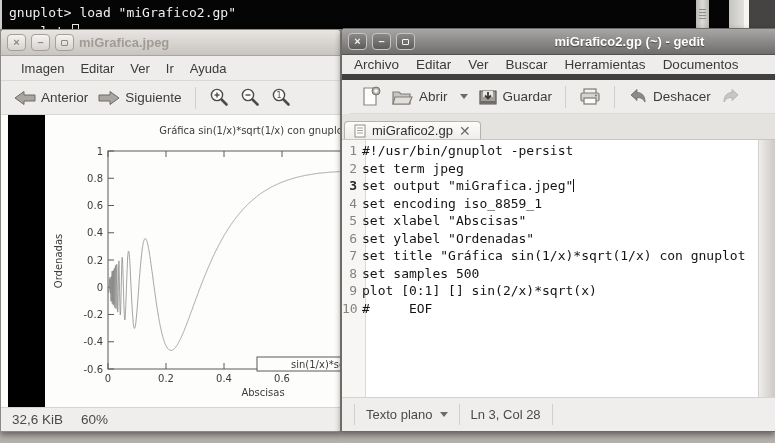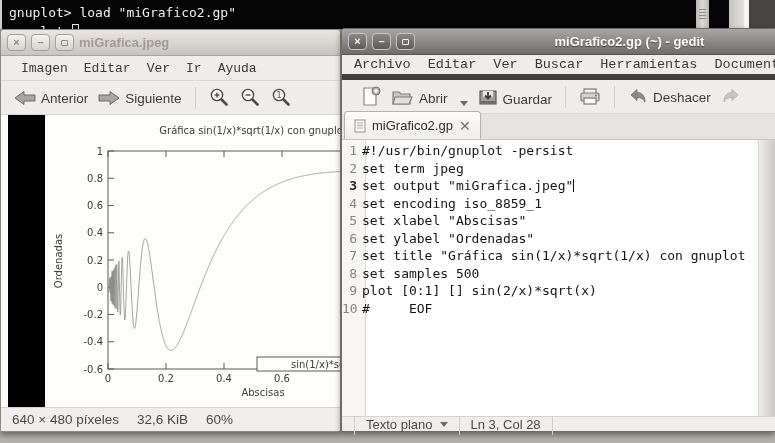--- a/index.html
+++ b/index.html
@@ -28,23 +28,23 @@
 
   
   .window { position:absolute; background:#efedeb; box-shadow:0 3px 6px rgba(0,0,0,.45); }
   .titlebar { display:flex; align-items:center; gap:5px; padding:0 6px; }
   .tb-btn {
     width:19px; height:17px; border-radius:4px; display:flex; align-items:center; justify-content:center;
     font-size:11px; font-weight:bold; line-height:1; cursor:default;
   }
   .tb-sq { width:7px; height:6px; border:1.5px solid currentColor; border-radius:1px; }
   .menu-bar { display:flex; align-items:center; font-size:13px; color:#3a3a3a; }
-  .menu-item { padding:22px 0; cursor:default;font-family:Liberation Mono, monospace; }
+  .menu-item { padding:22px 0; cursor:default; }
   .toolbar { display:flex; align-items:center; }
-  .tool-btn { display:flex; align-items:flex-end; gap:5px; padding:3px 5px; border-radius:3px; color:#3c3c3a; font-size:13.5px; }
+  .tool-btn { display:flex; align-items:center; gap:5px; padding:3px 5px; border-radius:3px; color:#3c3c3a; font-size:13.5px; }
   .tool-sep { width:1px; height:22px; background:#d2cfcb; margin:0 8px; }
   .statusbar { display:flex; align-items:center; font-size:13px; color:#4a4a48; background:#f0eeec; }
   .tri-down { width:0; height:0; border-left:4px solid transparent; border-right:4px solid transparent; border-top:5px solid #6b6b69; display:inline-block; margin-left:7px; }
 
   
   .win-viewer {
     left:0; top:29px; width:341px; height:403px;
     border:1px solid #8d8984; border-radius:4px 4px 0 0;
     display:flex; flex-direction:column;
   }
@@ -71,38 +71,38 @@
     height:26px; background:linear-gradient(#a8a7a5,#6f6d6b);
     border-bottom:1px solid #55534f; border-radius:3px 0 0 0;
   }
   .win-gedit .tb-btn { border:1px solid #c6c4c2; background:linear-gradient(#8a8886,#5e5c5a); color:#f4f3f2; }
   .gedit-title { flex:1; text-align:center; margin-left:70px; font-size:13px; font-weight:bold; color:#fff;
     text-shadow:0 1px 1px rgba(0,0,0,.5); white-space:nowrap; overflow:hidden; }
   .win-gedit .menu-bar { height:25px; padding-left:12px; gap:17px; font-size:13.5px; border-bottom:6px solid #404040; }
   .win-gedit .toolbar { height:34px; padding:0 6px; border-bottom:1px solid #ddd9d5;margin-left:8px; }
   .tab-bar { height:26px; background:#e5e3e0; border-bottom:1px solid #c9c6c2; display:flex; align-items:flex-end; padding-left:2px; }
   .tab {
-    display:flex; align-items:center; gap:6px; height:28px; padding:0 9px;
+    display:flex; align-items:center; gap:6px; height:18px; padding:0 9px;
     background:linear-gradient(#fcfcfb,#efedeb); border:1px solid #b5b2ae; border-bottom:none;
     border-radius:4px 4px 0 0; font-size:13px; color:#2e2e2c;
   }
   .tab-close { font-size:14px; color:#6e6a66; line-height:1; }
   .editor { position:relative; flex:1; background:#ffffff; overflow:hidden;
     font:13px/17.5px "DejaVu Sans Mono", monospace; }
   .editor::before { content:""; position:absolute; left:0; top:0; bottom:0; width:23px;
     background:#f7f6f4; border-right:1px solid #dcd9d5; }
   .code-rows { position:absolute; left:0; top:2px; right:17px; }
   .code-row { display:flex; white-space:pre; }
   .code-row .ln { width:20px; text-align:right; padding-right:5px; color:#87837f; flex:none; }
   .code-row .ln.cur { color:#2b2b2a; font-weight:bold; }
   .code-row .ct { color:#141414; white-space:pre; overflow:hidden; }
   .caret { display:inline-block; width:1px; height:13px; background:#111; vertical-align:-2px; }
   .editor-scroll { position:absolute; right:0; top:0; bottom:0; width:17px;
     background:linear-gradient(to right,#efedeb,#ccc9c6); border-left:1px solid #d5d2cf; }
-  .gedit-status { height:15px; border-top:1px solid #d6d3cf; padding-left:12px; }
+  .gedit-status { height:34px; border-top:1px solid #d6d3cf; padding-left:12px; }
   .sb-sec { display:flex; align-items:center; height:21px; padding:0 11px; border-right:1px solid #d2cfcb; }
   .sb-sec:first-child { border-left:1px solid #d2cfcb; }
 
   
   .icon { display:inline-block; flex:none; }
 </style>
 </head>
 <body>
 
 <div class="screen">
@@ -210,21 +210,20 @@
             <line x1="237" y1="254" x2="237" y2="248" stroke="#5a5a58" stroke-width="1"></line>
             <line x1="237" y1="36" x2="237" y2="42" stroke="#5a5a58" stroke-width="1"></line>
             <text x="237" y="267" text-anchor="middle" fill="#3c3c3a" font-size="10px" font-family="&quot;DejaVu Sans&quot;, sans-serif">0.6</text>
             <rect x="212" y="242" width="150" height="14" fill="#fdfdfc" stroke="#5a5a58" stroke-width="1"></rect>
             <text x="246" y="252.5" fill="#3c3c3a" font-size="10px" font-family="&quot;DejaVu Sans&quot;, sans-serif">sin(1/x)*sqrt(x)</text>
             <path d="M63.2,173.6L63.4,174.0L63.6,177.1L63.8,177.4L64.0,175.3L64.2,173.9L64.4,163.7L64.6,164.8L64.8,174.4L65.0,166.9L65.2,162.0L65.4,178.3L65.6,164.8L65.7,184.1L65.9,185.7L66.1,186.4L66.3,181.5L66.5,161.5L66.7,166.9L66.9,186.2L67.1,156.2L67.3,188.8L67.5,156.1L67.7,184.7L67.9,170.1L68.1,160.0L68.3,190.2L68.4,169.0L68.6,155.0L68.8,182.5L69.0,188.7L69.2,162.6L69.4,153.1L69.6,174.1L69.8,192.5L70.0,184.7L70.2,162.2L70.4,150.5L70.6,159.9L70.8,180.0L71.0,193.8L71.2,191.7L71.3,176.7L71.5,159.2L71.7,149.2L71.9,151.2L72.1,163.1L72.3,178.8L72.5,191.6L72.7,197.1L72.9,194.0L73.1,184.1L73.3,170.8L73.5,158.1L73.7,149.2L73.9,145.9L74.1,148.4L74.2,155.8L74.4,166.2L74.6,177.6L74.8,187.9L75.0,195.6L75.2,199.7L75.4,200.0L75.6,196.6L75.8,190.4L76.0,182.1L76.2,172.8L76.4,163.7L76.6,155.4L76.8,148.9L76.9,144.4L77.1,142.3L77.3,142.5L77.5,144.9L77.7,149.2L77.9,154.9L78.1,161.7L78.3,169.0L78.5,176.4L78.7,183.5L78.9,189.9L79.1,195.4L79.3,199.8L79.5,202.8L79.7,204.6L79.8,205.0L80.0,204.2L80.2,202.2L80.4,199.1L80.6,195.2L80.8,190.6L81.0,185.4L81.2,180.0L81.4,174.3L81.6,168.7L81.8,163.2L82.0,158.0L82.2,153.2L82.4,148.9L82.5,145.1L82.7,142.0L82.9,139.5L83.1,137.7L83.3,136.5L83.5,136.0L83.7,136.2L83.9,136.9L84.1,138.3L84.3,140.1L84.5,142.4L84.7,145.2L84.9,148.3L85.1,151.7L85.3,155.3L85.4,159.2L85.6,163.1L85.8,167.1L86.0,171.2L86.2,175.2L86.4,179.2L86.6,183.1L86.8,186.8L87.0,190.3L87.2,193.7L87.4,196.8L87.6,199.7L87.8,202.3L88.0,204.7L88.2,206.8L88.3,208.6L88.5,210.1L88.7,211.3L88.9,212.2L89.1,212.9L89.3,213.3L89.5,213.4L89.7,213.2L89.9,212.8L90.1,212.2L90.3,211.3L90.5,210.2L90.7,208.9L90.9,207.5L91.0,205.8L91.2,204.0L91.4,202.1L91.6,200.0L91.8,197.8L92.0,195.5L92.2,193.1L92.4,190.7L92.6,188.2L92.8,185.6L93.0,183.0L93.2,180.4L93.4,177.7L93.6,175.1L93.8,172.5L93.9,169.8L94.1,167.3L94.3,164.7L94.5,162.2L94.7,159.7L94.9,157.3L95.1,154.9L95.3,152.6L95.5,150.4L95.7,148.2L95.9,146.2L96.1,144.2L96.3,142.3L96.5,140.5L96.7,138.7L96.8,137.1L97.0,135.5L97.2,134.1L97.4,132.7L97.6,131.5L97.8,130.3L98.0,129.2L98.2,128.3L98.4,127.4L98.6,126.6L98.8,125.9L99.0,125.3L99.2,124.8L99.4,124.4L99.5,124.0L99.7,123.8L99.9,123.6L100.1,123.5L100.3,123.5L100.5,123.6L100.7,123.8L100.9,124.0L101.1,124.3L101.3,124.7L101.5,125.1L101.7,125.6L101.9,126.2L102.1,126.8L102.3,127.5L102.4,128.2L102.6,129.0L102.8,129.8L103.0,130.7L103.2,131.7L103.4,132.6L103.6,133.7L103.8,134.7L104.0,135.8L104.2,136.9L104.4,138.1L104.6,139.3L104.8,140.5L105.0,141.8L105.2,143.1L105.3,144.4L105.5,145.7L105.7,147.0L105.9,148.4L106.1,149.7L106.3,151.1L106.5,152.5L106.7,153.9L106.9,155.4L107.1,156.8L107.3,158.2L107.5,159.7L107.7,161.1L107.9,162.6L108.0,164.0L108.2,165.4L108.4,166.9L108.6,168.3L108.8,169.8L109.0,171.2L109.2,172.6L109.4,174.1L109.6,175.5L109.8,176.9L110.0,178.3L110.2,179.7L110.4,181.1L110.6,182.4L110.8,183.8L110.9,185.1L111.1,186.5L111.3,187.8L111.5,189.1L111.7,190.4L111.9,191.7L112.1,192.9L112.3,194.2L112.5,195.4L112.7,196.6L112.9,197.8L113.1,199.0L113.3,200.1L113.5,201.3L113.7,202.4L113.8,203.5L114.0,204.6L114.2,205.6L114.4,206.7L114.6,207.7L114.8,208.7L115.0,209.7L115.2,210.7L115.4,211.6L115.6,212.6L115.8,213.5L116.0,214.4L116.2,215.2L116.4,216.1L116.5,216.9L116.7,217.7L116.9,218.5L117.1,219.3L117.3,220.0L117.5,220.8L117.7,221.5L117.9,222.2L118.1,222.8L118.3,223.5L118.5,224.1L118.7,224.7L118.9,225.3L119.1,225.9L119.3,226.5L119.4,227.0L119.6,227.5L119.8,228.0L120.0,228.5L120.2,229.0L120.4,229.4L120.6,229.9L120.8,230.3L121.0,230.7L121.2,231.0L121.4,231.4L121.6,231.7L121.8,232.1L122.0,232.4L122.2,232.7L122.3,233.0L122.5,233.2L122.7,233.5L122.9,233.7L123.1,233.9L123.3,234.1L123.5,234.3L123.7,234.4L123.9,234.6L124.1,234.7L124.3,234.9L124.5,235.0L124.7,235.1L124.9,235.2L125.0,235.2L125.2,235.3L125.4,235.3L125.6,235.4L125.8,235.4L126.0,235.4L126.2,235.4L126.4,235.3L126.6,235.3L126.8,235.3L127.0,235.2L127.2,235.1L127.4,235.1L127.6,235.0L127.8,234.9L127.9,234.8L128.1,234.6L128.3,234.5L128.5,234.4L128.7,234.2L128.9,234.1L129.1,233.9L129.3,233.7L129.5,233.5L129.7,233.3L129.9,233.1L130.1,232.9L130.3,232.7L130.5,232.4L130.7,232.2L130.8,231.9L131.0,231.7L131.2,231.4L131.4,231.1L131.6,230.9L131.8,230.6L132.0,230.3L132.2,230.0L132.4,229.6L132.6,229.3L132.8,229.0L133.0,228.7L133.2,228.3L133.4,228.0L133.5,227.6L133.7,227.3L133.9,226.9L134.1,226.6L134.3,226.2L134.5,225.8L134.7,225.4L134.9,225.0L135.1,224.6L135.3,224.3L135.5,223.8L135.7,223.4L135.9,223.0L136.1,222.6L136.3,222.2L136.4,221.8L136.6,221.3L136.8,220.9L137.0,220.5L137.2,220.0L137.4,219.6L137.6,219.1L137.8,218.7L138.0,218.2L138.2,217.8L138.4,217.3L138.6,216.8L138.8,216.4L139.0,215.9L139.2,215.4L139.3,214.9L139.5,214.5L139.7,214.0L139.9,213.5L140.1,213.0L140.3,212.5L140.5,212.0L140.7,211.5L140.9,211.0L141.1,210.5L141.3,210.0L141.5,209.5L141.7,209.0L141.9,208.5L142.0,208.0L142.2,207.5L142.4,207.0L142.6,206.5L142.8,206.0L143.0,205.5L143.2,205.0L143.4,204.4L143.6,203.9L143.8,203.4L144.0,202.9L144.2,202.4L144.4,201.8L144.6,201.3L144.8,200.8L144.9,200.3L145.1,199.7L145.3,199.2L145.5,198.7L145.7,198.2L145.9,197.6L146.1,197.1L146.3,196.6L146.5,196.1L146.7,195.5L146.9,195.0L147.1,194.5L147.3,194.0L147.5,193.4L147.7,192.9L147.8,192.4L148.0,191.8L148.2,191.3L148.4,190.8L148.6,190.2L148.8,189.7L149.0,189.2L149.2,188.7L149.4,188.1L149.6,187.6L149.8,187.1L150.0,186.6L150.2,186.0L150.4,185.5L150.5,185.0L150.7,184.5L150.9,183.9L151.1,183.4L151.3,182.9L151.5,182.4L151.7,181.8L151.9,181.3L152.1,180.8L152.3,180.3L152.5,179.8L152.7,179.2L152.9,178.7L153.1,178.2L153.3,177.7L153.4,177.2L153.6,176.7L153.8,176.1L154.0,175.6L154.2,175.1L154.4,174.6L154.6,174.1L154.8,173.6L155.0,173.1L155.2,172.6L155.4,172.1L155.6,171.6L155.8,171.1L156.0,170.6L156.2,170.1L156.3,169.6L156.5,169.1L156.7,168.6L156.9,168.1L157.1,167.6L157.3,167.1L157.5,166.6L157.7,166.1L157.9,165.6L158.1,165.1L158.3,164.6L158.5,164.1L158.7,163.7L158.9,163.2L159.0,162.7L159.2,162.2L159.4,161.7L159.6,161.2L159.8,160.8L160.0,160.3L160.2,159.8L160.4,159.3L160.6,158.9L160.8,158.4L161.0,157.9L161.2,157.5L161.4,157.0L161.6,156.5L161.8,156.1L161.9,155.6L162.1,155.1L162.3,154.7L162.5,154.2L162.7,153.8L162.9,153.3L163.1,152.9L163.3,152.4L163.5,152.0L163.7,151.5L163.9,151.1L164.1,150.6L164.3,150.2L164.5,149.7L164.7,149.3L164.8,148.8L165.0,148.4L165.2,148.0L165.4,147.5L165.6,147.1L165.8,146.7L166.0,146.2L166.2,145.8L166.4,145.4L166.6,144.9L166.8,144.5L167.0,144.1L167.2,143.7L167.4,143.3L167.5,142.8L167.7,142.4L167.9,142.0L168.1,141.6L168.3,141.2L168.5,140.8L168.7,140.4L168.9,139.9L169.1,139.5L169.3,139.1L169.5,138.7L169.7,138.3L169.9,137.9L170.1,137.5L170.3,137.1L170.4,136.7L170.6,136.3L170.8,135.9L171.0,135.6L171.2,135.2L171.4,134.8L171.6,134.4L171.8,134.0L172.0,133.6L172.2,133.2L172.4,132.9L172.6,132.5L172.8,132.1L173.0,131.7L173.2,131.3L173.3,131.0L173.5,130.6L173.7,130.2L173.9,129.9L174.1,129.5L174.3,129.1L174.5,128.8L174.7,128.4L174.9,128.0L175.1,127.7L175.3,127.3L175.5,127.0L175.7,126.6L175.9,126.2L176.0,125.9L176.2,125.5L176.4,125.2L176.6,124.8L176.8,124.5L177.0,124.1L177.2,123.8L177.4,123.5L177.6,123.1L177.8,122.8L178.0,122.4L178.2,122.1L178.4,121.8L178.6,121.4L178.8,121.1L178.9,120.8L179.1,120.4L179.3,120.1L179.5,119.8L179.7,119.5L179.9,119.1L180.1,118.8L180.3,118.5L180.5,118.2L180.7,117.9L180.9,117.5L181.1,117.2L181.3,116.9L181.5,116.6L181.7,116.3L181.8,116.0L182.0,115.7L182.2,115.3L182.4,115.0L182.6,114.7L182.8,114.4L183.0,114.1L183.2,113.8L183.4,113.5L183.6,113.2L183.8,112.9L184.0,112.6L184.2,112.3L184.4,112.0L184.5,111.8L184.7,111.5L184.9,111.2L185.1,110.9L185.3,110.6L185.5,110.3L185.7,110.0L185.9,109.7L186.1,109.5L186.3,109.2L186.5,108.9L186.7,108.6L186.9,108.4L187.1,108.1L187.3,107.8L187.4,107.5L187.6,107.3L187.8,107.0L188.0,106.7L188.2,106.4L188.4,106.2L188.6,105.9L188.8,105.6L189.0,105.4L189.2,105.1L189.4,104.9L189.6,104.6L189.8,104.3L190.0,104.1L190.2,103.8L190.3,103.6L190.5,103.3L190.7,103.1L190.9,102.8L191.1,102.6L191.3,102.3L191.5,102.1L191.7,101.8L191.9,101.6L192.1,101.3L192.3,101.1L192.5,100.8L192.7,100.6L192.9,100.4L193.0,100.1L193.2,99.9L193.4,99.6L193.6,99.4L193.8,99.2L194.0,98.9L194.2,98.7L194.4,98.5L194.6,98.2L194.8,98.0L195.0,97.8L195.2,97.6L195.4,97.3L195.6,97.1L195.8,96.9L195.9,96.7L196.1,96.4L196.3,96.2L196.5,96.0L196.7,95.8L196.9,95.6L197.1,95.3L197.3,95.1L197.5,94.9L197.7,94.7L197.9,94.5L198.1,94.3L198.3,94.1L198.5,93.9L198.7,93.6L198.8,93.4L199.0,93.2L199.2,93.0L199.4,92.8L199.6,92.6L199.8,92.4L200.0,92.2L200.2,92.0L200.4,91.8L200.6,91.6L200.8,91.4L201.0,91.2L201.2,91.0L201.4,90.8L201.5,90.6L201.7,90.4L201.9,90.2L202.1,90.1L202.3,89.9L202.5,89.7L202.7,89.5L202.9,89.3L203.1,89.1L203.3,88.9L203.5,88.7L203.7,88.6L203.9,88.4L204.1,88.2L204.3,88.0L204.4,87.8L204.6,87.6L204.8,87.5L205.0,87.3L205.2,87.1L205.4,86.9L205.6,86.8L205.8,86.6L206.0,86.4L206.2,86.2L206.4,86.1L206.6,85.9L206.8,85.7L207.0,85.5L207.2,85.4L207.3,85.2L207.5,85.0L207.7,84.9L207.9,84.7L208.1,84.5L208.3,84.4L208.5,84.2L208.7,84.1L208.9,83.9L209.1,83.7L209.3,83.6L209.5,83.4L209.7,83.3L209.9,83.1L210.0,82.9L210.2,82.8L210.4,82.6L210.6,82.5L210.8,82.3L211.0,82.2L211.2,82.0L211.4,81.9L211.6,81.7L211.8,81.6L212.0,81.4L212.2,81.3L212.4,81.1L212.6,81.0L212.8,80.8L212.9,80.7L213.1,80.5L213.3,80.4L213.5,80.2L213.7,80.1L213.9,80.0L214.1,79.8L214.3,79.7L214.5,79.5L214.7,79.4L214.9,79.2L215.1,79.1L215.3,79.0L215.5,78.8L215.6,78.7L215.8,78.6L216.0,78.4L216.2,78.3L216.4,78.2L216.6,78.0L216.8,77.9L217.0,77.8L217.2,77.6L217.4,77.5L217.6,77.4L217.8,77.2L218.0,77.1L218.2,77.0L218.4,76.9L218.5,76.7L218.7,76.6L218.9,76.5L219.1,76.4L219.3,76.2L219.5,76.1L219.7,76.0L219.9,75.9L220.1,75.7L220.3,75.6L220.5,75.5L220.7,75.4L220.9,75.3L221.1,75.1L221.3,75.0L221.4,74.9L221.6,74.8L221.8,74.7L222.0,74.6L222.2,74.4L222.4,74.3L222.6,74.2L222.8,74.1L223.0,74.0L223.2,73.9L223.4,73.8L223.6,73.7L223.8,73.5L224.0,73.4L224.1,73.3L224.3,73.2L224.5,73.1L224.7,73.0L224.9,72.9L225.1,72.8L225.3,72.7L225.5,72.6L225.7,72.5L225.9,72.4L226.1,72.3L226.3,72.2L226.5,72.1L226.7,72.0L226.9,71.9L227.0,71.8L227.2,71.7L227.4,71.6L227.6,71.5L227.8,71.4L228.0,71.3L228.2,71.2L228.4,71.1L228.6,71.0L228.8,70.9L229.0,70.8L229.2,70.7L229.4,70.6L229.6,70.5L229.8,70.4L229.9,70.3L230.1,70.2L230.3,70.1L230.5,70.0L230.7,69.9L230.9,69.8L231.1,69.7L231.3,69.7L231.5,69.6L231.7,69.5L231.9,69.4L232.1,69.3L232.3,69.2L232.5,69.1L232.6,69.0L232.8,69.0L233.0,68.9L233.2,68.8L233.4,68.7L233.6,68.6L233.8,68.5L234.0,68.4L234.2,68.4L234.4,68.3L234.6,68.2L234.8,68.1L235.0,68.0L235.2,67.9L235.4,67.9L235.5,67.8L235.7,67.7L235.9,67.6L236.1,67.5L236.3,67.5L236.5,67.4L236.7,67.3L236.9,67.2L237.1,67.2L237.3,67.1L237.5,67.0L237.7,66.9L237.9,66.9L238.1,66.8L238.3,66.7L238.4,66.6L238.6,66.6L238.8,66.5L239.0,66.4L239.2,66.3L239.4,66.3L239.6,66.2L239.8,66.1L240.0,66.1L240.2,66.0L240.4,65.9L240.6,65.8L240.8,65.8L241.0,65.7L241.1,65.6L241.3,65.6L241.5,65.5L241.7,65.4L241.9,65.4L242.1,65.3L242.3,65.2L242.5,65.2L242.7,65.1L242.9,65.0L243.1,65.0L243.3,64.9L243.5,64.8L243.7,64.8L243.9,64.7L244.0,64.6L244.2,64.6L244.4,64.5L244.6,64.5L244.8,64.4L245.0,64.3L245.2,64.3L245.4,64.2L245.6,64.2L245.8,64.1L246.0,64.0L246.2,64.0L246.4,63.9L246.6,63.9L246.8,63.8L246.9,63.7L247.1,63.7L247.3,63.6L247.5,63.6L247.7,63.5L247.9,63.5L248.1,63.4L248.3,63.3L248.5,63.3L248.7,63.2L248.9,63.2L249.1,63.1L249.3,63.1L249.5,63.0L249.6,63.0L249.8,62.9L250.0,62.9L250.2,62.8L250.4,62.7L250.6,62.7L250.8,62.6L251.0,62.6L251.2,62.5L251.4,62.5L251.6,62.4L251.8,62.4L252.0,62.3L252.2,62.3L252.4,62.2L252.5,62.2L252.7,62.1L252.9,62.1L253.1,62.0L253.3,62.0L253.5,61.9L253.7,61.9L253.9,61.9L254.1,61.8L254.3,61.8L254.5,61.7L254.7,61.7L254.9,61.6L255.1,61.6L255.3,61.5L255.4,61.5L255.6,61.4L255.8,61.4L256.0,61.4L256.2,61.3L256.4,61.3L256.6,61.2L256.8,61.2L257.0,61.1L257.2,61.1L257.4,61.0L257.6,61.0L257.8,61.0L258.0,60.9L258.1,60.9L258.3,60.8L258.5,60.8L258.7,60.8L258.9,60.7L259.1,60.7L259.3,60.6L259.5,60.6L259.7,60.6L259.9,60.5L260.1,60.5L260.3,60.4L260.5,60.4L260.7,60.4L260.9,60.3L261.0,60.3L261.2,60.3L261.4,60.2L261.6,60.2L261.8,60.1L262.0,60.1L262.2,60.1L262.4,60.0L262.6,60.0L262.8,60.0L263.0,59.9L263.2,59.9L263.4,59.9L263.6,59.8L263.8,59.8L263.9,59.8L264.1,59.7L264.3,59.7L264.5,59.7L264.7,59.6L264.9,59.6L265.1,59.6L265.3,59.5L265.5,59.5L265.7,59.5L265.9,59.4L266.1,59.4L266.3,59.4L266.5,59.3L266.6,59.3L266.8,59.3L267.0,59.2L267.2,59.2L267.4,59.2L267.6,59.1L267.8,59.1L268.0,59.1L268.2,59.1L268.4,59.0L268.6,59.0L268.8,59.0L269.0,58.9L269.2,58.9L269.4,58.9L269.5,58.9L269.7,58.8L269.9,58.8L270.1,58.8L270.3,58.7L270.5,58.7L270.7,58.7L270.9,58.7L271.1,58.6L271.3,58.6L271.5,58.6L271.7,58.6L271.9,58.5L272.1,58.5L272.3,58.5L272.4,58.5L272.6,58.4L272.8,58.4L273.0,58.4L273.2,58.4L273.4,58.3L273.6,58.3L273.8,58.3L274.0,58.3L274.2,58.2L274.4,58.2L274.6,58.2L274.8,58.2L275.0,58.1L275.1,58.1L275.3,58.1L275.5,58.1L275.7,58.1L275.9,58.0L276.1,58.0L276.3,58.0L276.5,58.0L276.7,58.0L276.9,57.9L277.1,57.9L277.3,57.9L277.5,57.9L277.7,57.8L277.9,57.8L278.0,57.8L278.2,57.8L278.4,57.8L278.6,57.7L278.8,57.7L279.0,57.7L279.2,57.7L279.4,57.7L279.6,57.7L279.8,57.6L280.0,57.6L280.2,57.6L280.4,57.6L280.6,57.6L280.8,57.5L280.9,57.5L281.1,57.5L281.3,57.5L281.5,57.5L281.7,57.5L281.9,57.4L282.1,57.4L282.3,57.4L282.5,57.4L282.7,57.4L282.9,57.4L283.1,57.3L283.3,57.3L283.5,57.3L283.6,57.3L283.8,57.3L284.0,57.3L284.2,57.2L284.4,57.2L284.6,57.2L284.8,57.2L285.0,57.2L285.2,57.2L285.4,57.2L285.6,57.1L285.8,57.1L286.0,57.1L286.2,57.1L286.4,57.1L286.5,57.1L286.7,57.1L286.9,57.0L287.1,57.0L287.3,57.0L287.5,57.0L287.7,57.0L287.9,57.0L288.1,57.0L288.3,57.0L288.5,56.9L288.7,56.9L288.9,56.9L289.1,56.9L289.3,56.9L289.4,56.9L289.6,56.9L289.8,56.9L290.0,56.8L290.2,56.8L290.4,56.8L290.6,56.8L290.8,56.8L291.0,56.8L291.2,56.8L291.4,56.8L291.6,56.8L291.8,56.8L292.0,56.7L292.1,56.7L292.3,56.7L292.5,56.7L292.7,56.7L292.9,56.7L293.1,56.7L293.3,56.7L293.5,56.7L293.7,56.7L293.9,56.7L294.1,56.6L294.3,56.6L294.5,56.6L294.7,56.6L294.9,56.6L295.0,56.6L295.2,56.6L295.4,56.6L295.6,56.6L295.8,56.6L296.0,56.6L296.2,56.6L296.4,56.5L296.6,56.5L296.8,56.5L297.0,56.5L297.2,56.5L297.4,56.5L297.6,56.5L297.8,56.5L297.9,56.5L298.1,56.5L298.3,56.5L298.5,56.5L298.7,56.5L298.9,56.5L299.1,56.5L299.3,56.4L299.5,56.4L299.7,56.4L299.9,56.4L300.1,56.4L300.3,56.4L300.5,56.4L300.6,56.4L300.8,56.4L301.0,56.4L301.2,56.4L301.4,56.4L301.6,56.4L301.8,56.4L302.0,56.4L302.2,56.4L302.4,56.4L302.6,56.4L302.8,56.4L303.0,56.4L303.2,56.4L303.4,56.3L303.5,56.3L303.7,56.3L303.9,56.3L304.1,56.3L304.3,56.3L304.5,56.3L304.7,56.3L304.9,56.3L305.1,56.3L305.3,56.3L305.5,56.3L305.7,56.3L305.9,56.3L306.1,56.3L306.3,56.3L306.4,56.3L306.6,56.3L306.8,56.3L307.0,56.3L307.2,56.3L307.4,56.3L307.6,56.3L307.8,56.3L308.0,56.3L308.2,56.3L308.4,56.3L308.6,56.3L308.8,56.3L309.0,56.3L309.1,56.3L309.3,56.3L309.5,56.3L309.7,56.3L309.9,56.3L310.1,56.3L310.3,56.3L310.5,56.3L310.7,56.3L310.9,56.3L311.1,56.3L311.3,56.3L311.5,56.3L311.7,56.3L311.9,56.3L312.0,56.3L312.2,56.3L312.4,56.3L312.6,56.3L312.8,56.3L313.0,56.3L313.2,56.3L313.4,56.3L313.6,56.3L313.8,56.3L314.0,56.3L314.2,56.3L314.4,56.3L314.6,56.3L314.8,56.3L314.9,56.3L315.1,56.3L315.3,56.3L315.5,56.3L315.7,56.3L315.9,56.3L316.1,56.3L316.3,56.3L316.5,56.3L316.7,56.3L316.9,56.3L317.1,56.3L317.3,56.3L317.5,56.3L317.6,56.3L317.8,56.3L318.0,56.3L318.2,56.3L318.4,56.3L318.6,56.3L318.8,56.3L319.0,56.3L319.2,56.3L319.4,56.3L319.6,56.3L319.8,56.3L320.0,56.3L320.2,56.3L320.4,56.3L320.5,56.3L320.7,56.3L320.9,56.3L321.1,56.4L321.3,56.4L321.5,56.4L321.7,56.4L321.9,56.4L322.1,56.4L322.3,56.4L322.5,56.4L322.7,56.4L322.9,56.4L323.1,56.4L323.3,56.4L323.4,56.4L323.6,56.4L323.8,56.4L324.0,56.4L324.2,56.4L324.4,56.4L324.6,56.4L324.8,56.4L325.0,56.4L325.2,56.4L325.4,56.4L325.6,56.4L325.8,56.5L326.0,56.5L326.1,56.5L326.3,56.5L326.5,56.5L326.7,56.5L326.9,56.5L327.1,56.5L327.3,56.5L327.5,56.5L327.7,56.5L327.9,56.5L328.1,56.5L328.3,56.5L328.5,56.5L328.7,56.5L328.9,56.5L329.0,56.5L329.2,56.5L329.4,56.6L329.6,56.6L329.8,56.6L330.0,56.6L330.2,56.6L330.4,56.6L330.6,56.6L330.8,56.6L331.0,56.6L331.2,56.6L331.4,56.6L331.6,56.6L331.8,56.6L331.9,56.6L332.1,56.6L332.3,56.6L332.5,56.7L332.7,56.7L332.9,56.7L333.1,56.7L333.3,56.7L333.5,56.7L333.7,56.7L333.9,56.7L334.1,56.7L334.3,56.7L334.5,56.7L334.6,56.7L334.8,56.7L335.0,56.7L335.2,56.8L335.4,56.8L335.6,56.8L335.8,56.8L336.0,56.8L336.2,56.8L336.4,56.8L336.6,56.8L336.8,56.8L337.0,56.8L337.2,56.8L337.4,56.8L337.5,56.8L337.7,56.9L337.9,56.9L338.1,56.9L338.3,56.9L338.5,56.9L338.7,56.9L338.9,56.9L339.1,56.9L339.3,56.9L339.5,56.9L339.7,56.9L339.9,56.9L340.1,56.9L340.3,57.0L340.4,57.0L340.6,57.0L340.8,57.0L341.0,57.0L341.2,57.0L341.4,57.0L341.6,57.0L341.8,57.0L342.0,57.0L342.2,57.0L342.4,57.1L342.6,57.1L342.8,57.1L343.0,57.1L343.1,57.1L343.3,57.1L343.5,57.1L343.7,57.1L343.9,57.1L344.1,57.1L344.3,57.1L344.5,57.2L344.7,57.2L344.9,57.2L345.1,57.2L345.3,57.2L345.5,57.2L345.7,57.2L345.9,57.2L346.0,57.2L346.2,57.2L346.4,57.2L346.6,57.3L346.8,57.3L347.0,57.3L347.2,57.3L347.4,57.3L347.6,57.3L347.8,57.3L348.0,57.3L348.2,57.3L348.4,57.3L348.6,57.4L348.8,57.4L348.9,57.4L349.1,57.4L349.3,57.4L349.5,57.4L349.7,57.4L349.9,57.4L350.1,57.4L350.3,57.5L350.5,57.5L350.7,57.5L350.9,57.5L351.1,57.5L351.3,57.5L351.5,57.5L351.6,57.5L351.8,57.5L352.0,57.5L352.2,57.6L352.4,57.6L352.6,57.6L352.8,57.6L353.0,57.6" fill="none" stroke="#8c8c8a" stroke-width="0.8"></path>
           </svg>
       </div>
     </div>
     <div class="statusbar viewer-status">
-      <span>640 × 480 píxeles</span>
       <span>32,6 KiB</span>
       <span>60%</span>
     </div>
   </div>
 
   <div class="window win-gedit">
     <div class="titlebar">
       <div class="tb-btn">×</div>
       <div class="tb-btn">–</div>
       <div class="tb-btn">

